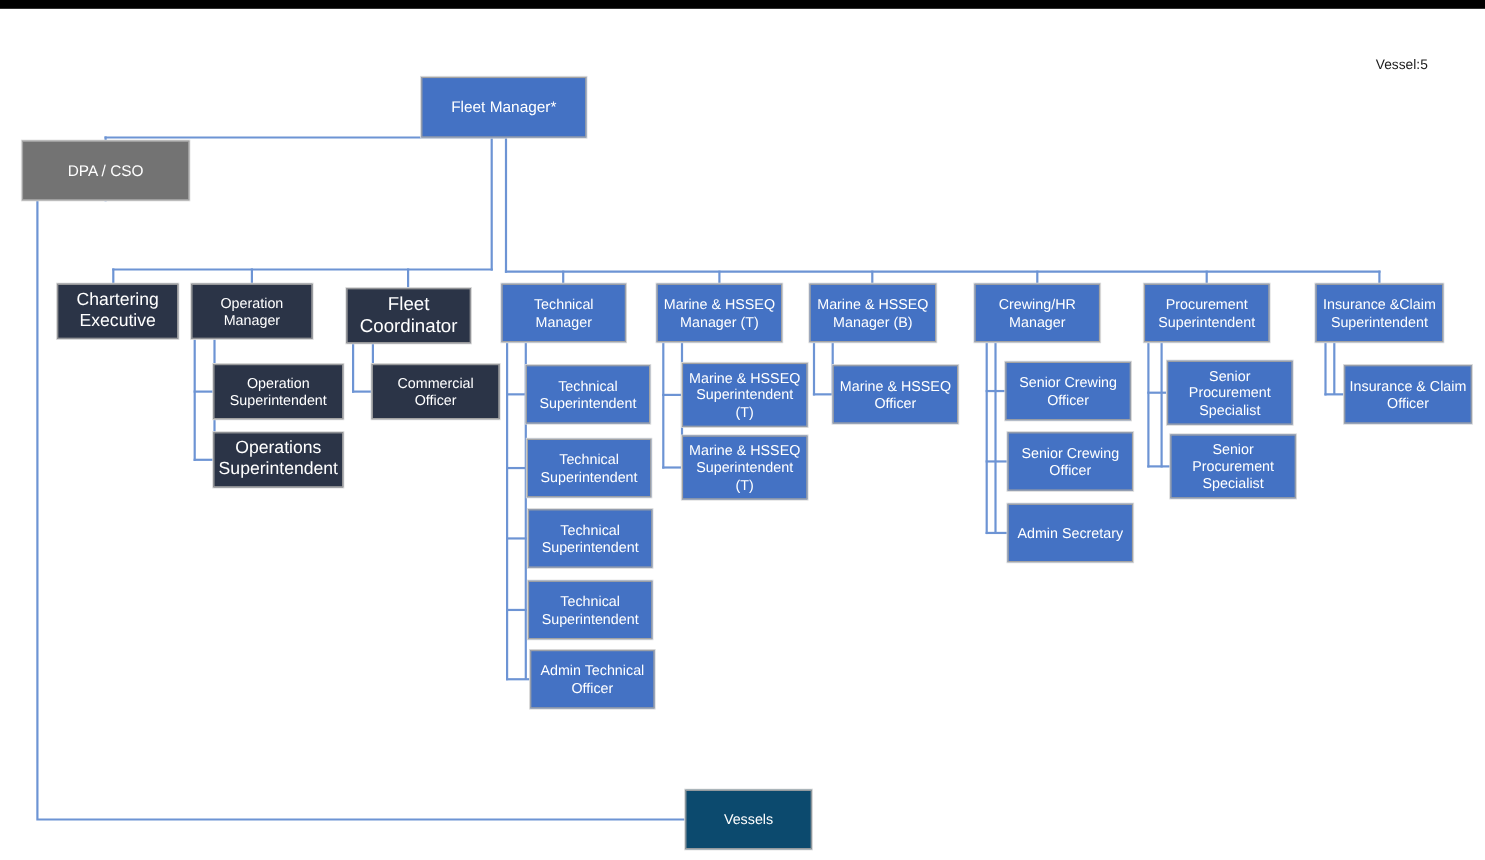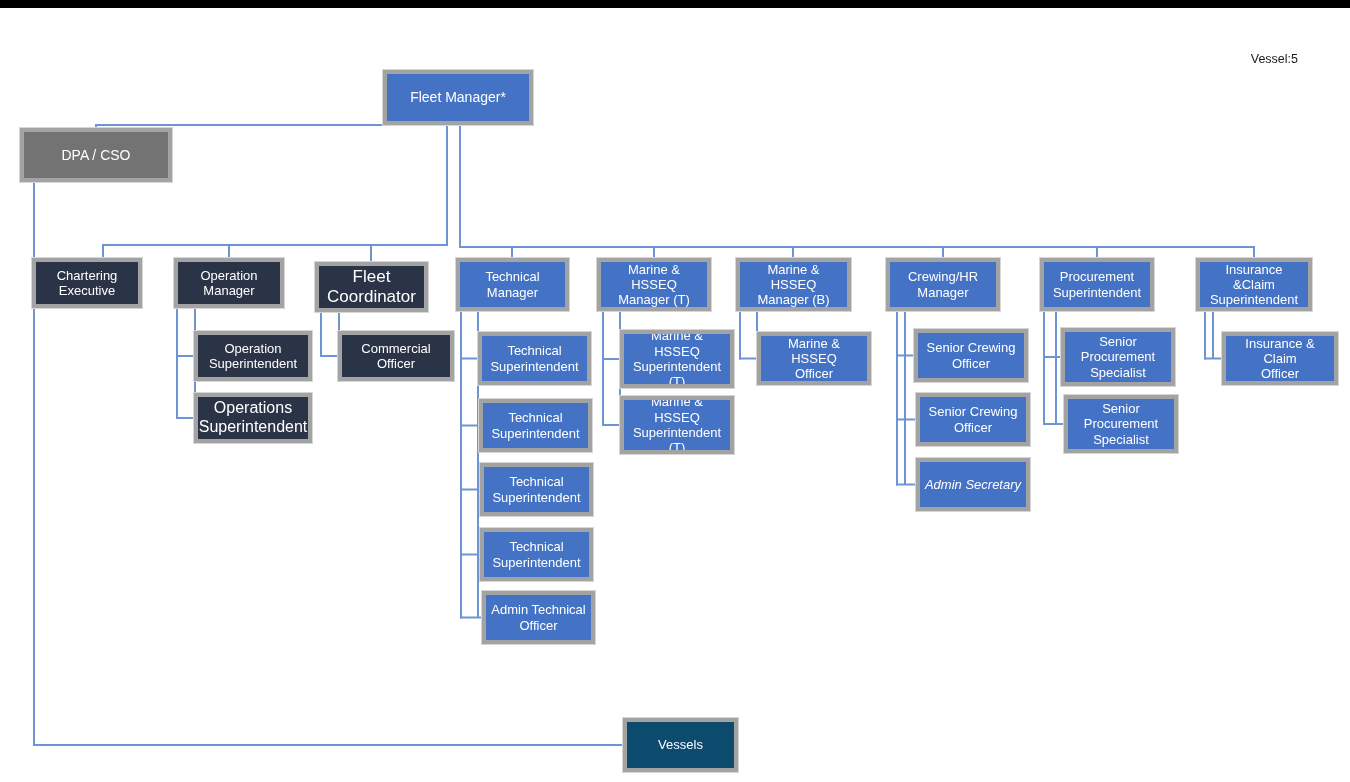--- a/index.html
+++ b/index.html
@@ -36,21 +36,21 @@
     pointer-events: none;
   }
   .node {
     position: absolute;
     box-sizing: border-box;
     display: flex;
     align-items: center;
     justify-content: center;
     text-align: center;
     color: #ffffff;
-    border: 4px solid #a3a3a3;
+    border: 1px solid #a3a3a3;
     box-shadow: 0 0 0 1px #d6d6d6;
     line-height: 1.18;
     padding: 2px 3px;
     white-space: pre-line;
     overflow: hidden;
   }
   .node.blue   { background: #4472c4; }
   .node.navy   { background: #2b3447; }
   .node.red    { background: #737373; }
   .node.green  { background: #0c4a6e; }
@@ -123,21 +123,21 @@
       <polyline points="1044,357 1061,357" fill="none" stroke="#6d94d4" stroke-width="2" stroke-linecap="square"></polyline>
       <polyline points="1044,424 1064,424" fill="none" stroke="#6d94d4" stroke-width="2" stroke-linecap="square"></polyline>
       <polyline points="1044,311 1044,424" fill="none" stroke="#6d94d4" stroke-width="2" stroke-linecap="square"></polyline>
       <polyline points="1205,358.5 1222,358.5" fill="none" stroke="#6d94d4" stroke-width="2" stroke-linecap="square"></polyline>
       <polyline points="1205,311 1205,358.5" fill="none" stroke="#6d94d4" stroke-width="2" stroke-linecap="square"></polyline>
     </svg>
 
   <div id="nodes-layer">
       <div class="node blue" style="left: 383px; top: 70px; width: 150px; height: 55px; font-size: 14px;">Fleet Manager*</div>
       <div class="node red" style="left: 20px; top: 128px; width: 152px; height: 54px; font-size: 14px;">DPA / CSO</div>
-      <div class="node navy" style="left: 32px; top: 258px; width: 110px; height: 50px; font-size: 13px;">Chartering
+      <div class="node navy" style="left: 52px; top: 258px; width: 110px; height: 50px; font-size: 16px;">Chartering
 Executive</div>
       <div class="node navy" style="left: 174px; top: 258px; width: 110px; height: 50px; font-size: 13px;">Operation
 Manager</div>
       <div class="node navy" style="left: 194px; top: 331px; width: 118px; height: 50px; font-size: 13px;">Operation
 Superintendent</div>
       <div class="node navy" style="left: 194px; top: 393px; width: 118px; height: 50px; font-size: 16px;">Operations
 Superintendent</div>
       <div class="node navy" style="left: 315px; top: 262px; width: 113px; height: 50px; font-size: 17px;">Fleet
 Coordinator</div>
       <div class="node navy" style="left: 338px; top: 331px; width: 116px; height: 50px; font-size: 13px;">Commercial
@@ -165,21 +165,21 @@
       <div class="node blue" style="left: 736px; top: 258px; width: 115px; height: 53px; font-size: 13px;">Marine &amp; HSSEQ
 Manager (B)</div>
       <div class="node blue" style="left: 757px; top: 332px; width: 114px; height: 53px; font-size: 13px;">Marine &amp; HSSEQ
 Officer</div>
       <div class="node blue" style="left: 886px; top: 258px; width: 114px; height: 53px; font-size: 13px;">Crewing/HR
 Manager</div>
       <div class="node blue" style="left: 914px; top: 329px; width: 114px; height: 53px; font-size: 13px;">Senior Crewing
 Officer</div>
       <div class="node blue" style="left: 916px; top: 393px; width: 114px; height: 53px; font-size: 13px;">Senior Crewing
 Officer</div>
-      <div class="node blue" style="left: 916px; top: 458px; width: 114px; height: 53px; font-size: 13px; font-style: italic;">Admin Secretary</div>
+      <div class="node blue" style="left: 916px; top: 458px; width: 114px; height: 53px; font-size: 13px;">Admin Secretary</div>
       <div class="node blue" style="left: 1040px; top: 258px; width: 114px; height: 53px; font-size: 13px;">Procurement
 Superintendent</div>
       <div class="node blue" style="left: 1061px; top: 328px; width: 114px; height: 58px; font-size: 13px;">Senior
 Procurement
 Specialist</div>
       <div class="node blue" style="left: 1064px; top: 395px; width: 114px; height: 58px; font-size: 13px;">Senior
 Procurement
 Specialist</div>
       <div class="node blue" style="left: 1196px; top: 258px; width: 116px; height: 53px; font-size: 13px;">Insurance &amp;Claim
 Superintendent</div>

